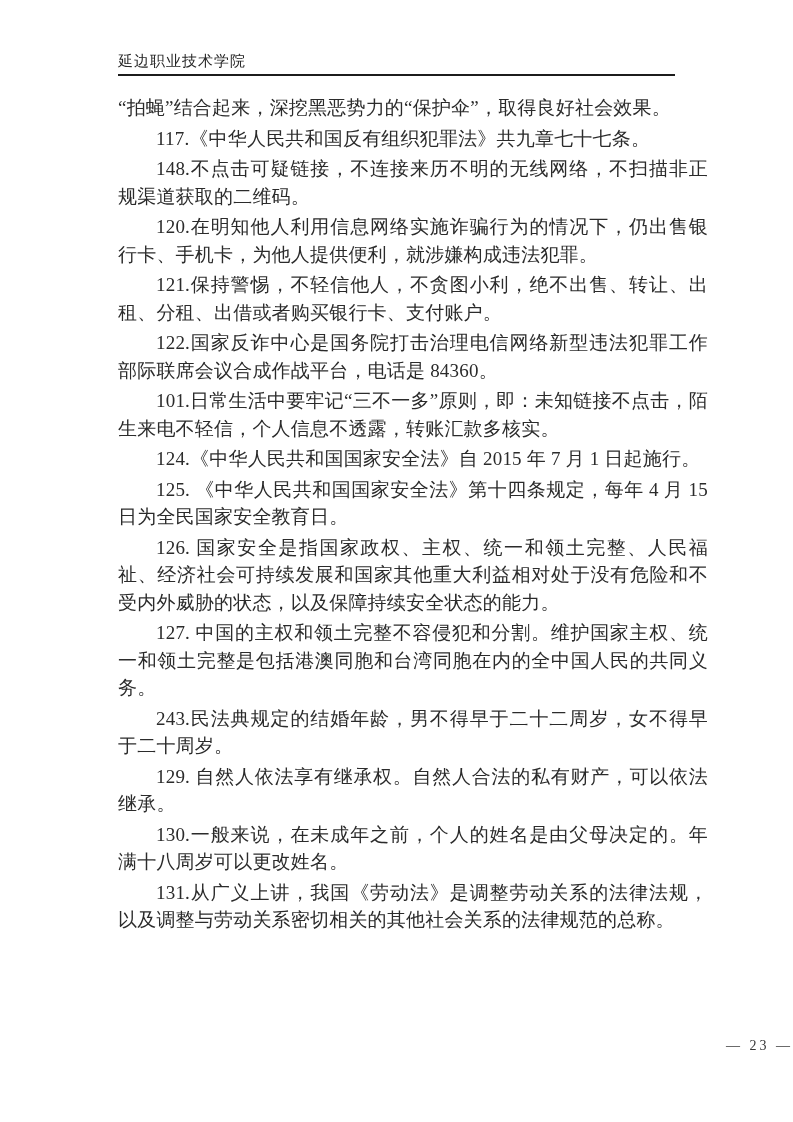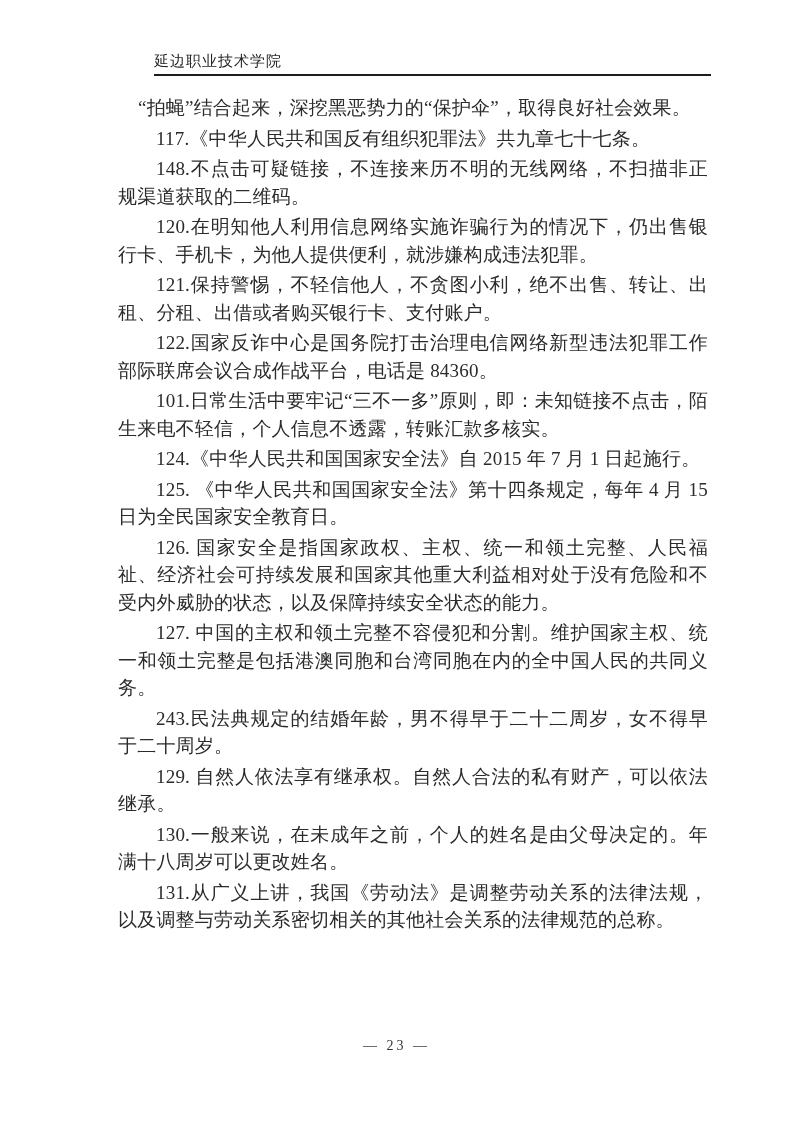--- a/index.html
+++ b/index.html
@@ -14,21 +14,20 @@
     background: #ffffff;
     overflow: hidden;
     font-family: "Liberation Serif", "DejaVu Serif", serif;
     color: #2b2b2b;
   }
   .page-header {
     position: absolute;
     left: 118px;
     top: 52px;
     width: 557px;
-    margin-left: 36px;
   }
   .school-name {
     font-size: 15px;
     line-height: 19px;
     letter-spacing: 1px;
     color: #262626;
   }
   .header-rule {
     margin-top: 3px;
     height: 2px;
@@ -43,28 +42,27 @@
     line-height: 27.5px;
     text-align: justify;
     letter-spacing: 0.2px;
   }
   .para {
     margin: 0 0 3px 0;
     text-indent: 2em;
   }
   .para.no-indent {
     text-indent: 0;
-    margin-left: 20px;
   }
   .page-footer {
     position: absolute;
     left: 0;
     top: 1036px;
     width: 793px;
-    text-align: center;
+    text-align: right;
   }
   .page-number {
     font-size: 14px;
     color: #363636;
     letter-spacing: 3px;
   }
 </style>
 </head>
 <body>
 

